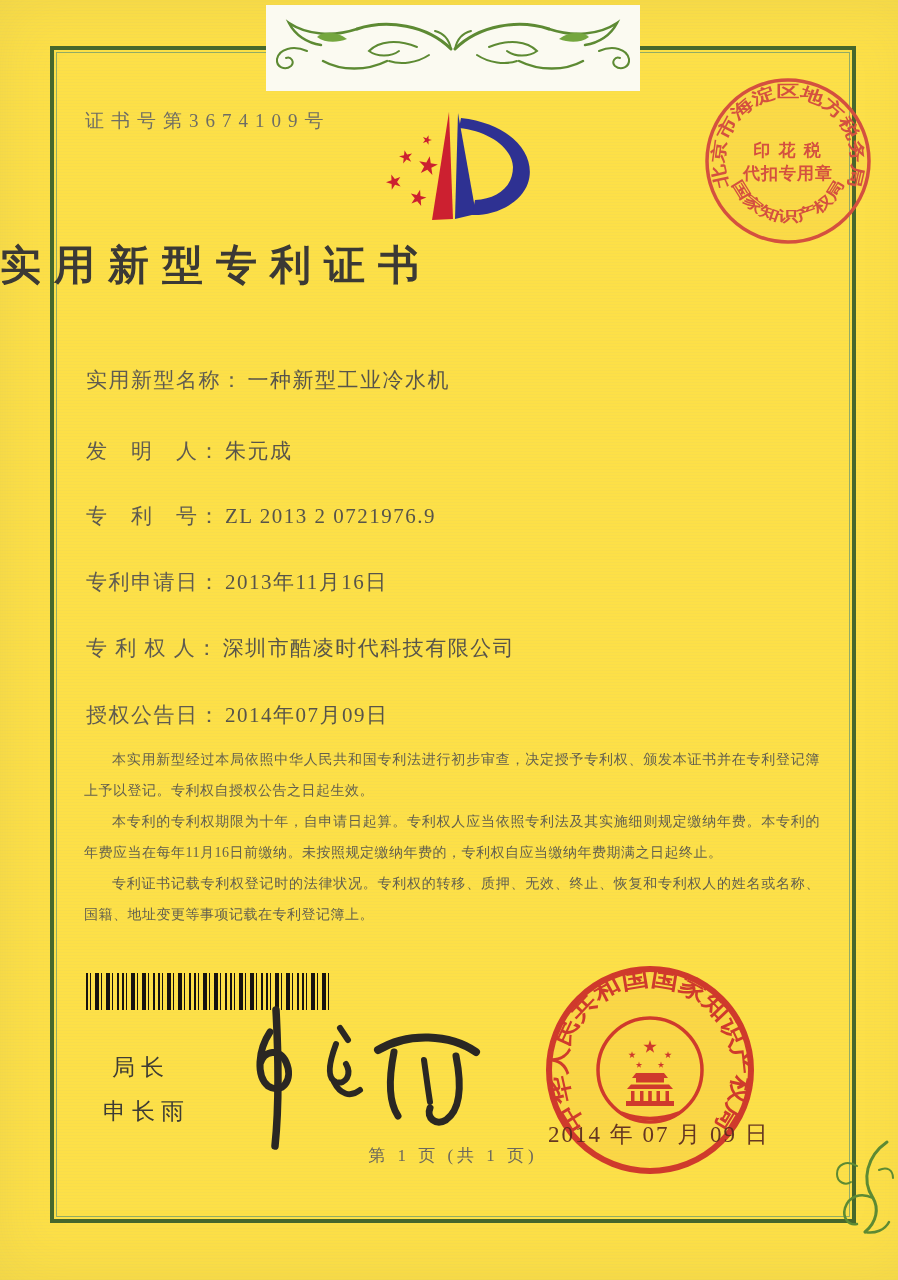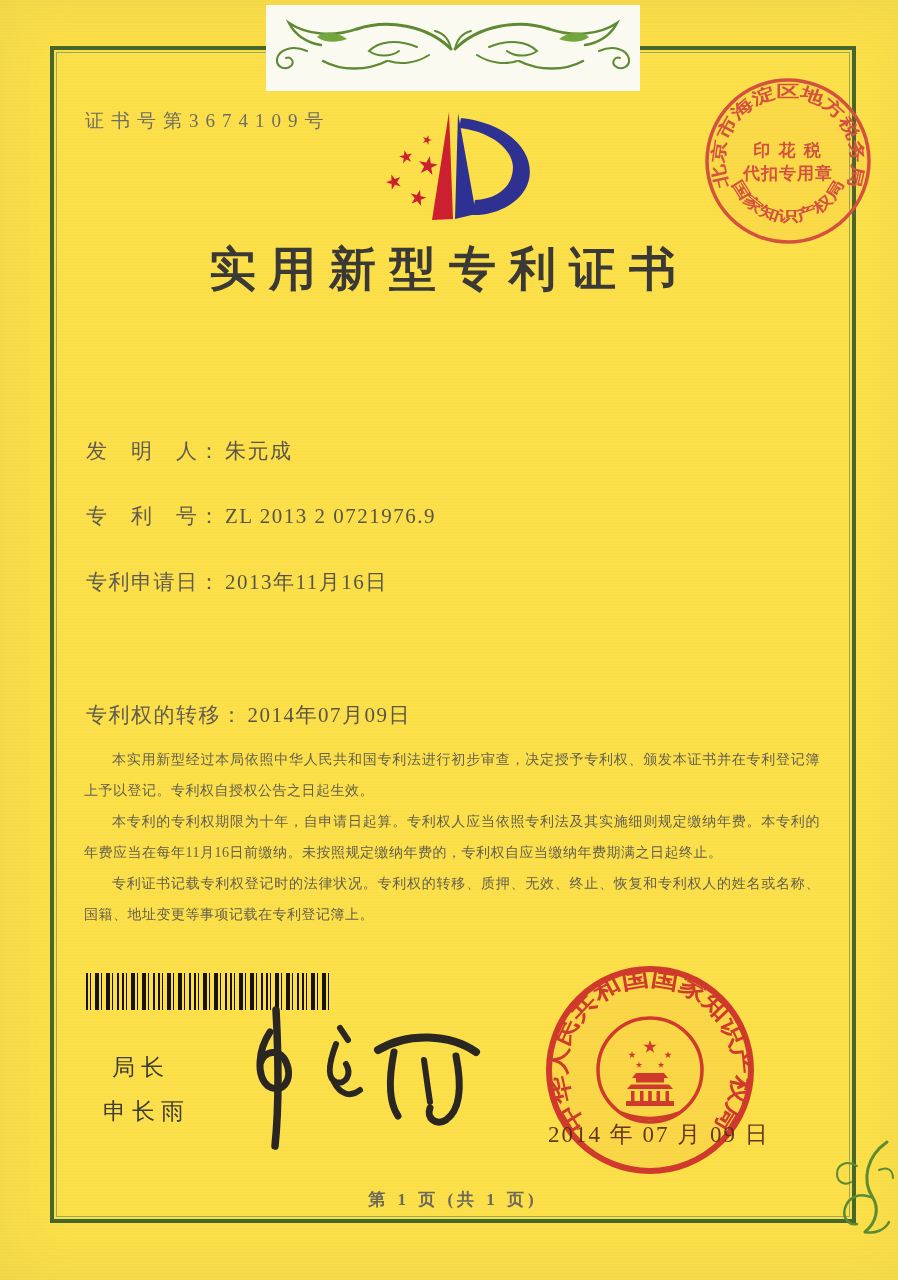--- a/index.html
+++ b/index.html
@@ -15,43 +15,43 @@
     background:repeating-linear-gradient(0deg,rgba(190,182,140,0.07) 0 1px,transparent 1px 3px);
   }
   .scan-edge{position:absolute;top:0;right:0;width:7px;height:1280px;
     background:linear-gradient(90deg,rgba(60,70,40,0),#3c4a28 40%,#1c2412);}
   .frame{position:absolute;left:50px;top:46px;width:798px;height:1169px;
     border:4px solid #46672c;}
   .frame-inner{position:absolute;inset:2px;border:1px solid #92ab66;}
   .abs{position:absolute;}
   .cert-no{left:85px;top:108px;font-size:19px;letter-spacing:7px;color:#6e6d64;}
   .logo{left:330px;top:98px;width:226px;height:140px;}
-  .title{left:0;width:898px;top:238px;text-align:center;font-size:47px;
+  .title{left:0;width:898px;top:238px;text-align:left;font-size:41px;
     font-weight:600;letter-spacing:13px;color:#3b3935;}
   .field{left:86px;font-size:21px;color:#5f5b50;letter-spacing:1.5px;white-space:nowrap;}
   .field .val{margin-left:4px;color:#57544a;}
   .f0{top:366px}.f1{top:437px}.f2{top:502px}.f3{top:568px}.f4{top:634px}.f5{top:701px}
   .paras{left:84px;top:744px;width:736px;font-size:14px;line-height:31px;
     color:#63604f;letter-spacing:0.5px;text-align:justify;}
   .paras p{margin:0;text-indent:2em;}
   .barcode{left:86px;top:973px;width:246px;height:37px;
     background:repeating-linear-gradient(90deg,
       #16130f 0 2px,transparent 2px 4px,#16130f 4px 5px,transparent 5px 9px,
       #16130f 9px 13px,transparent 13px 15px,#16130f 15px 16px,transparent 16px 20px,
       #16130f 20px 24px,transparent 24px 26px,#16130f 26px 27px,transparent 27px 31px,
       #16130f 31px 33px,transparent 33px 36px);}
   .signer-title{left:112px;top:1052px;font-size:23px;letter-spacing:6px;color:#3e3c35;text-align:right;}
   .signer-name{left:103px;top:1096px;font-size:23px;letter-spacing:6px;color:#3e3c35;}
   .signature{left:218px;top:998px;width:272px;height:152px;}
   .main-seal{left:543px;top:963px;width:214px;height:214px;z-index:3;}
   .seal-date{left:548px;top:1119px;width:190px;font-size:23px;letter-spacing:2px;
     color:rgba(88,40,30,0.92);z-index:4;white-space:nowrap;}
   .tax-stamp{left:703px;top:76px;width:170px;height:170px;z-index:3;}
-  .footer{left:50px;width:806px;top:1188px;text-align:center;font-size:17px;
-    letter-spacing:4px;color:#6c685c;font-weight:bold;}
+  .footer{left:50px;width:806px;top:1144px;text-align:center;font-size:17px;
+    letter-spacing:4px;color:#6c685c;}
   .top-ornament{left:258px;top:5px;width:390px;height:86px;}
   .corner-flourish{left:815px;top:1136px;width:82px;height:112px;z-index:2;}
   svg text{font-family:"Liberation Serif","DejaVu Serif",serif;}
 </style>
 </head>
 <body>
 
 <div class="page">
 
   <div class="frame">
@@ -106,24 +106,26 @@
     </text>
     <text x="85" y="80" text-anchor="middle" fill="#d4503f" font-size="17" font-weight="bold" letter-spacing="2">印 花 税</text>
     <text x="85" y="103" text-anchor="middle" fill="#d4503f" font-size="17" font-weight="bold" letter-spacing="1">代扣专用章</text>
     <text fill="#d4503f" font-size="14.5" font-weight="bold">
       <textPath href="#taxBot" startOffset="50%" text-anchor="middle" textLength="142" lengthAdjust="spacingAndGlyphs">国家知识产权局</textPath>
     </text>
   </svg>
 
   <div class="abs title">实用新型专利证书</div>
 
+  <div class="abs field f0"><span>实用新型名称：</span><span class="val">一种新型工业冷水机</span></div>
   <div class="abs field f1"><span>发　明　人：</span><span class="val">朱元成</span></div>
   <div class="abs field f2"><span>专　利　号：</span><span class="val">ZL 2013 2 0721976.9</span></div>
   <div class="abs field f3"><span>专利申请日：</span><span class="val">2013年11月16日</span></div>
-  <div class="abs field f5"><span>专利权的转移：</span><span class="val">2014年07月09日</span></div>
+  <div class="abs field f4"><span>专 利 权 人：</span><span class="val">深圳市酷凌时代科技有限公司</span></div>
+  <div class="abs field f5"><span>授权公告日：</span><span class="val">2014年07月09日</span></div>
 
   <div class="abs paras">
     <p>本实用新型经过本局依照中华人民共和国专利法进行初步审查，决定授予专利权、颁发本证书并在专利登记簿上予以登记。专利权自授权公告之日起生效。</p>
     <p>本专利的专利权期限为十年，自申请日起算。专利权人应当依照专利法及其实施细则规定缴纳年费。本专利的年费应当在每年11月16日前缴纳。未按照规定缴纳年费的，专利权自应当缴纳年费期满之日起终止。</p>
     <p>专利证书记载专利权登记时的法律状况。专利权的转移、质押、无效、终止、恢复和专利权人的姓名或名称、国籍、地址变更等事项记载在专利登记簿上。</p>
   </div>
 
   <div class="abs barcode"></div>
 
   <div class="abs signer-title">局长</div>

